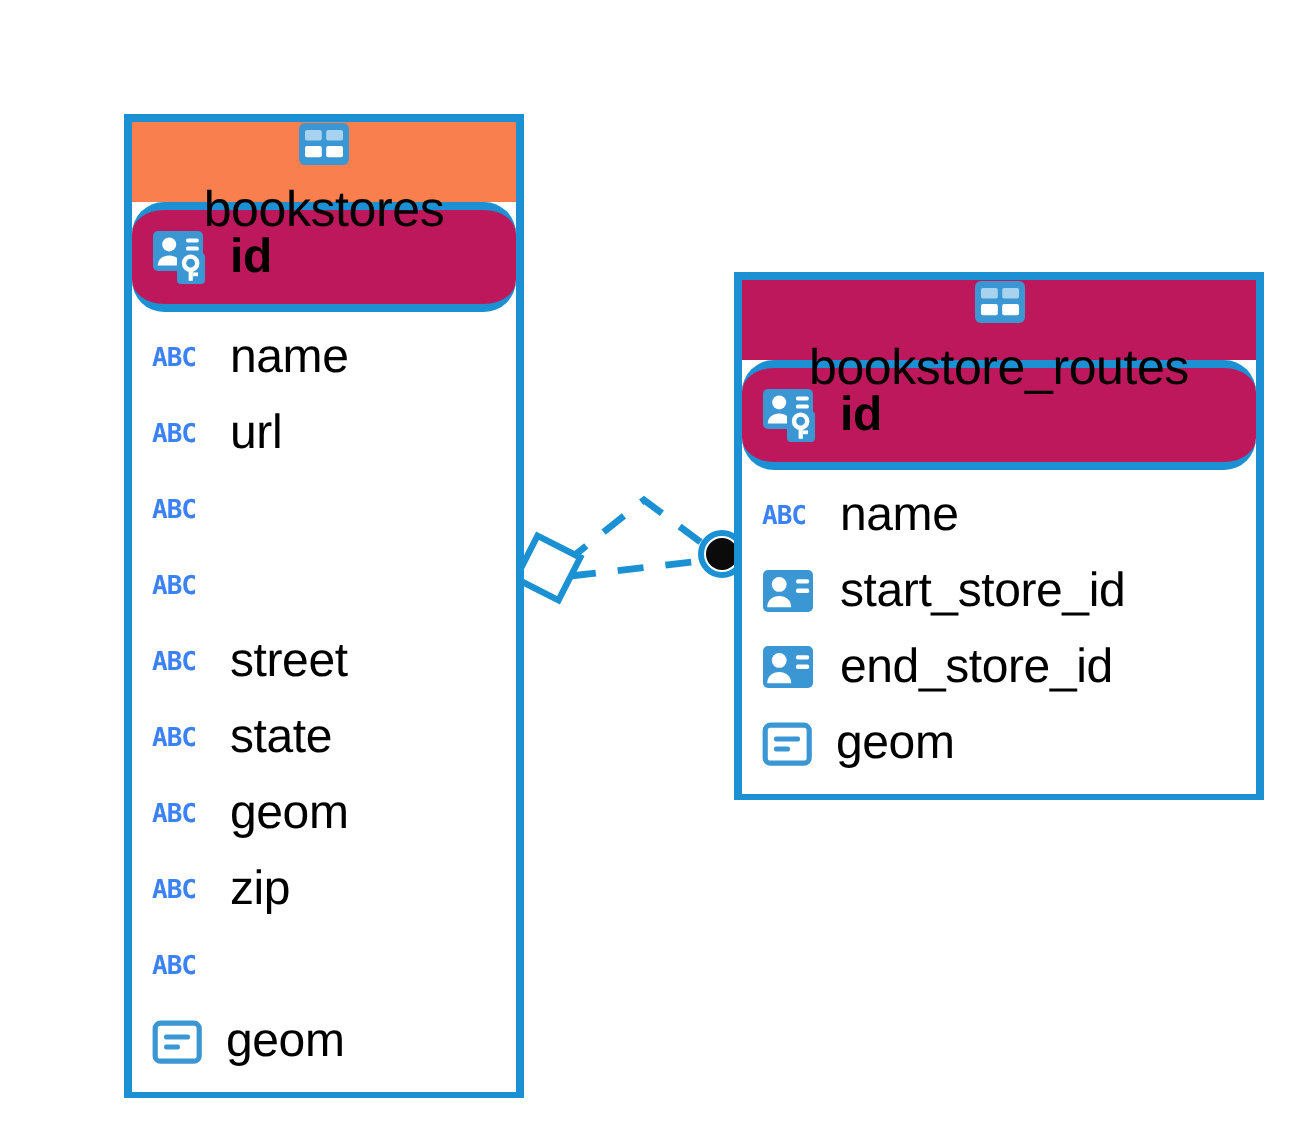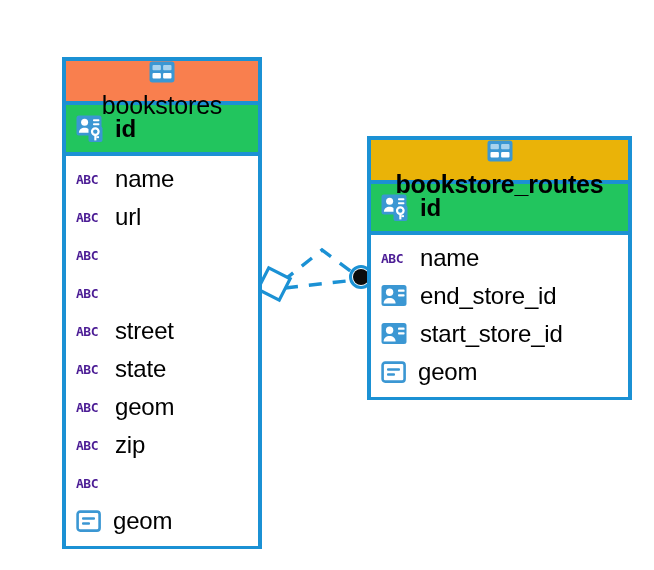--- a/index.html
+++ b/index.html
@@ -45,34 +45,35 @@
   .entity-header {
     display: flex;
     align-items: center;
     box-sizing: border-box;
     height: 40px;
     padding: 0 10px 0 10px;
     gap: 10px;
     flex-direction: column;
   }
   .entity-header.orange { background: #f97f4e; }
-  .entity-header.grey   { background: #eab308; font-weight: bold; }
+  .entity-header.grey   { background: #be185d; }
 
   .entity-title {
     font-size: 25px;
     color: #000000;
     line-height: 1;
     white-space: nowrap;
     letter-spacing: -0.2px;
   }
 
   .pk-section {
     border-top: 4px solid #1b91d4;
     border-bottom: 4px solid #1b91d4;
-    background: #22c55e;
+    background: #be185d;
+    border-radius: 16px;
   }
 
   .fields {
     background: #ffffff;
     padding-top: 4px;
     padding-bottom: 6px;
   }
 
   .field-row {
     display: flex;
@@ -95,21 +96,21 @@
 
   .ico {
     flex: 0 0 auto;
     display: block;
   }
 
   .abc-ico {
     font-family: "DejaVu Sans Mono", monospace;
     font-size: 13px;
     font-weight: bold;
-    color: #4c1d95;
+    color: #3b82f6;
     letter-spacing: -0.5px;
     line-height: 1;
     width: 30px;
     text-align: left;
   }
 </style>
 </head>
 <body>
 
 <div id="canvas">
@@ -243,31 +244,31 @@
         <span class="field-name">name</span>
       </div>
       <div class="field-row">
         <svg class="ico" width="30" height="24" viewBox="0 0 30 24">
           <rect x="0.5" y="1" width="25" height="21" rx="2.5" fill="#3b97d3"></rect>
           <circle cx="8.6" cy="8.2" r="3.7" fill="#ffffff"></circle>
           <path d="M2.6 19.6c0-3.6 2.7-5.6 6-5.6s6 2 6 5.6z" fill="#ffffff"></path>
           <rect x="17" y="5.6" width="6.6" height="2.2" rx="0.9" fill="#ffffff"></rect>
           <rect x="17" y="10.3" width="6.6" height="2.2" rx="0.9" fill="#ffffff"></rect>
         </svg>
-        <span class="field-name">end_store_id</span>
+        <span class="field-name">start_store_id</span>
       </div>
       <div class="field-row">
         <svg class="ico" width="30" height="24" viewBox="0 0 30 24">
           <rect x="0.5" y="1" width="25" height="21" rx="2.5" fill="#3b97d3"></rect>
           <circle cx="8.6" cy="8.2" r="3.7" fill="#ffffff"></circle>
           <path d="M2.6 19.6c0-3.6 2.7-5.6 6-5.6s6 2 6 5.6z" fill="#ffffff"></path>
           <rect x="17" y="5.6" width="6.6" height="2.2" rx="0.9" fill="#ffffff"></rect>
           <rect x="17" y="10.3" width="6.6" height="2.2" rx="0.9" fill="#ffffff"></rect>
         </svg>
-        <span class="field-name">start_store_id</span>
+        <span class="field-name">end_store_id</span>
       </div>
       <div class="field-row">
         <svg class="ico" width="28" height="23" viewBox="0 0 28 23">
           <rect x="1.6" y="1.6" width="22" height="19" rx="2.6" fill="#ffffff" stroke="#3b97d3" stroke-width="2.6"></rect>
           <rect x="6" y="7.3" width="13" height="2.5" rx="1" fill="#3b97d3"></rect>
           <rect x="6" y="12.3" width="8" height="2.5" rx="1" fill="#3b97d3"></rect>
         </svg>
         <span class="field-name">geom</span>
       </div>
     </div>

